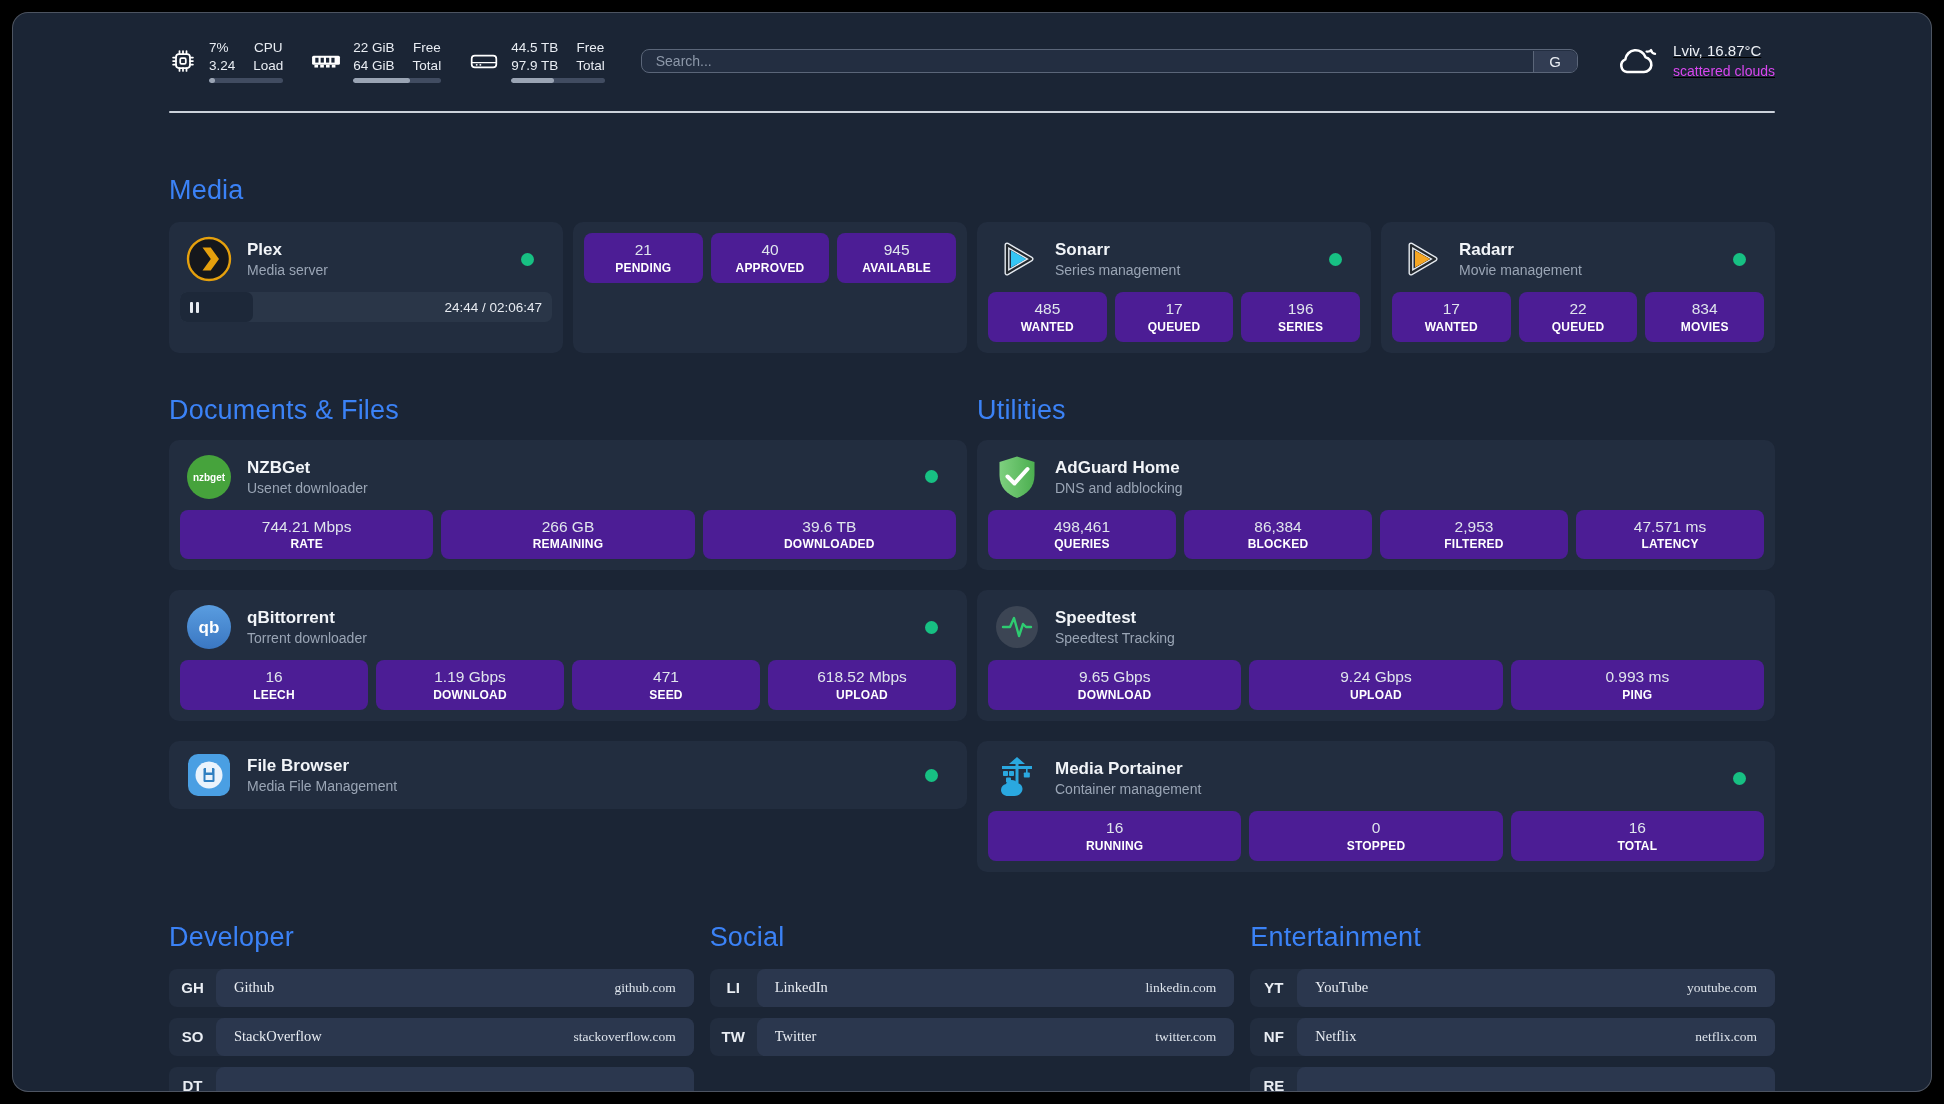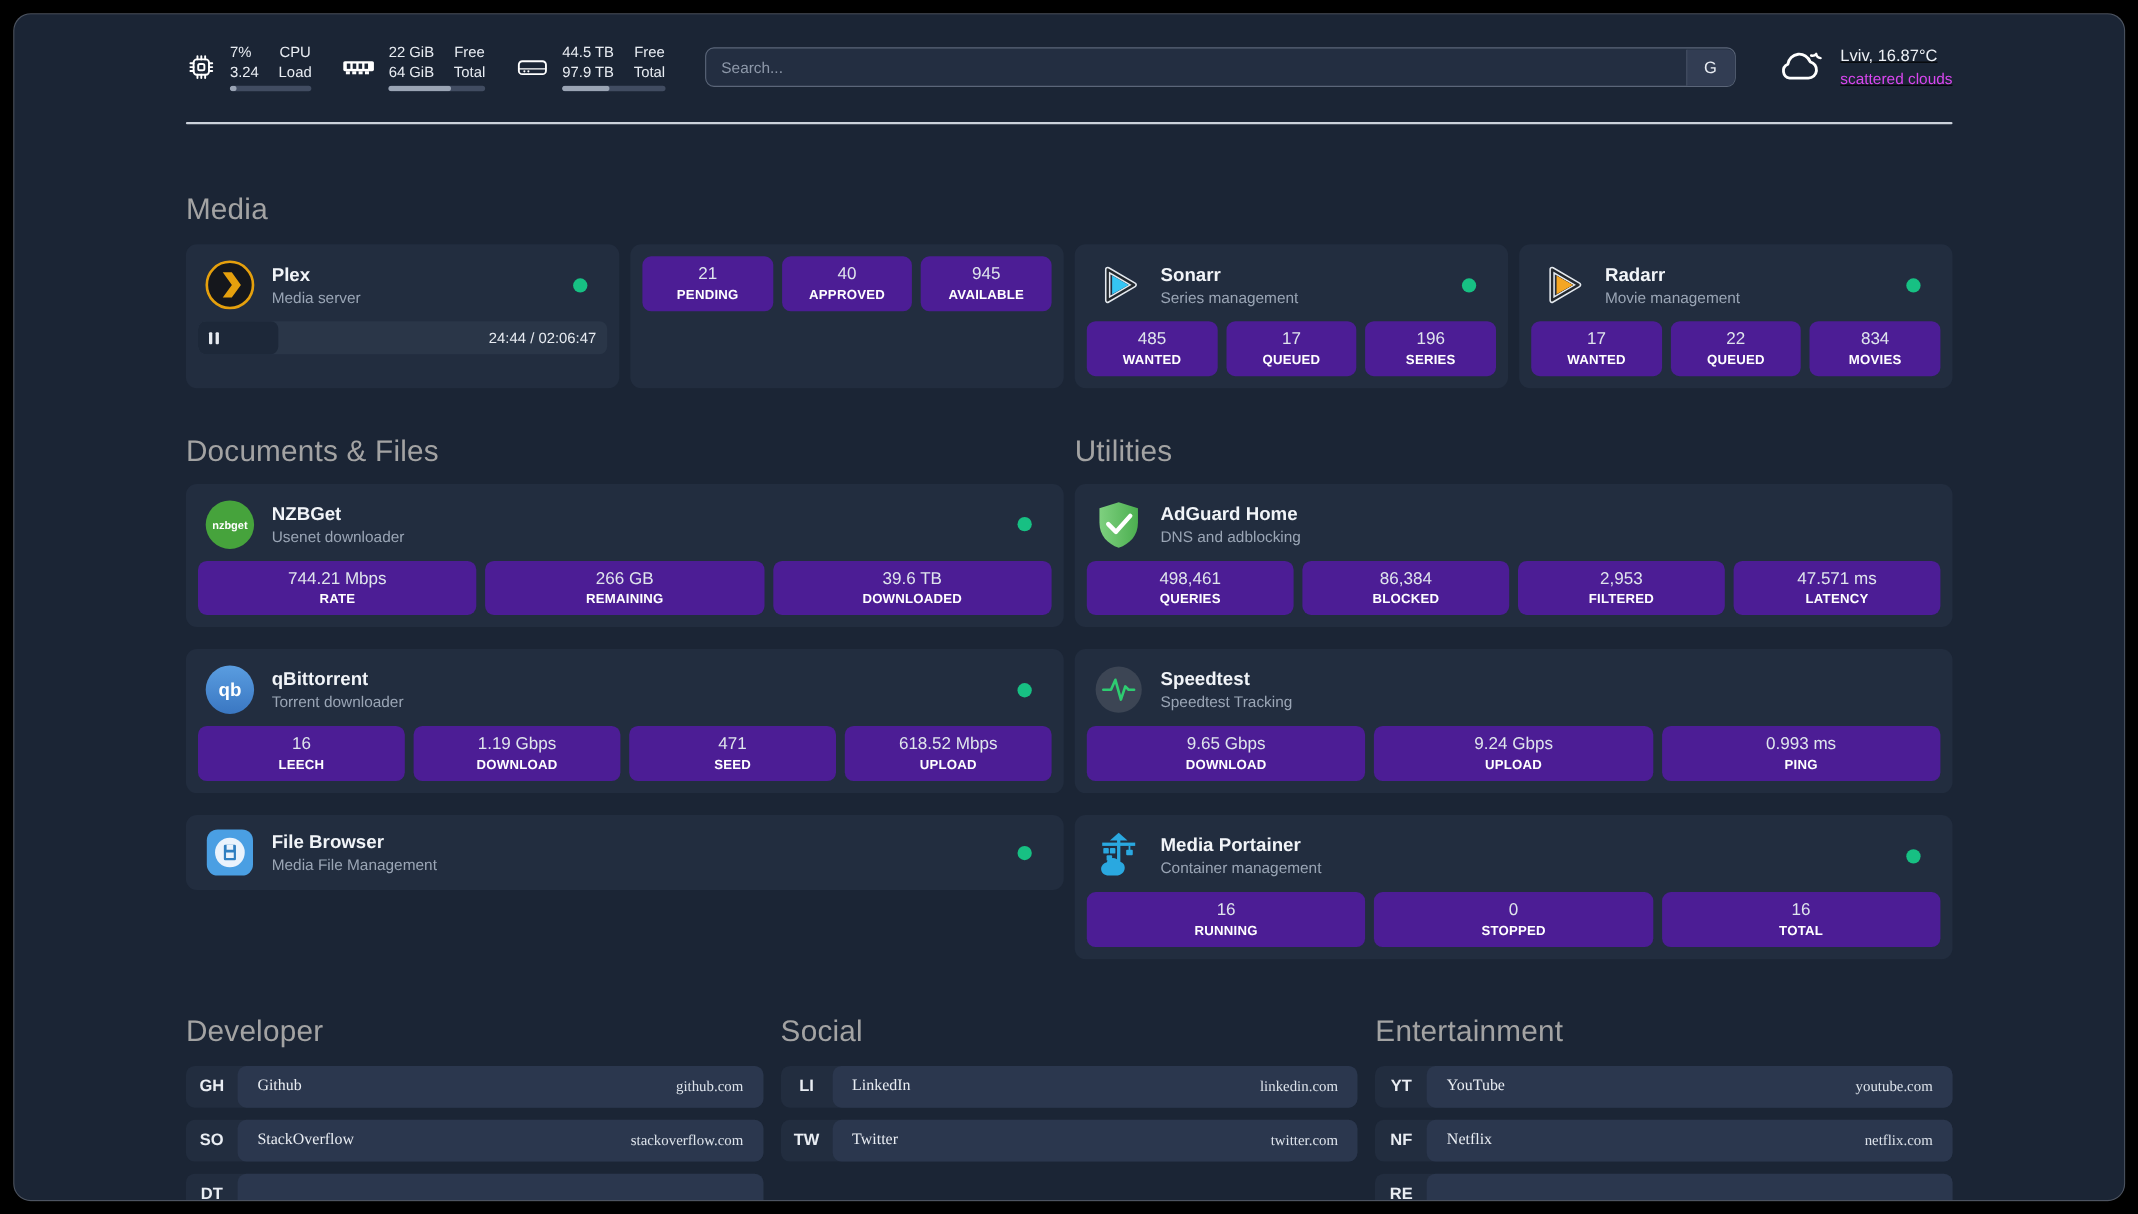--- a/index.html
+++ b/index.html
@@ -17,40 +17,40 @@
   .sysstat { display:flex; align-items:center; gap:12px; }
   .sysstat .icon { flex:none; display:flex; }
   .sysstat .cols { display:flex; flex-direction:column; }
   .statgrid { display:flex; gap:18px; }
   .statcol { display:flex; flex-direction:column; line-height:1.3; }
   .statcol div { font-size:13.5px; color:#e9edf3; white-space:nowrap; }
   .statcol.right { align-items:center; }
   .sysbar { margin-top:4px; height:5px; border-radius:3px; background:#414c61; overflow:hidden; }
   .sysbar > div { height:100%; background:#9aa4b4; border-radius:3px; }
 
-  .searchwrap { flex:1; position:relative; height:36px; }
+  .searchwrap { flex:1; position:relative; height:24px; }
   .searchwrap input {
     width:100%; height:100%; background:#232e41; border:1.5px solid #5b6679; border-radius:8px;
     padding:0 58px 0 14px; color:#d4dae3; font-size:14px; font-family:"Liberation Sans",sans-serif; outline:none;
   }
   .searchwrap input::placeholder { color:#8d98a9; }
   .engine-btn {
     position:absolute; right:1.5px; top:1.5px; bottom:1.5px; width:44px;
     background:#323d53; border-left:1.5px solid #5b6679; border-radius:0 6.5px 6.5px 0;
     display:flex; align-items:center; justify-content:center; color:#e9edf3; font-size:15px; cursor:pointer;
   }
   .weather { display:flex; align-items:flex-end; gap:13px; flex:none;text-decoration:underline; }
   .weather .wtext { display:flex; flex-direction:column; line-height:1.35; }
   .wmain { font-size:15px; color:#eef1f6; }
   .wsub  { font-size:14px; color:#d946ef; }
 
   .divider { margin-top:24px; height:2px; background:#ccd2db; border-radius:1px; }
 
   
-  .h-section { font-size:27px; font-weight:500; color:#a3a3a3; letter-spacing:.2px; }
+  .h-section { font-size:27px; font-weight:500; color:#3b82f6; letter-spacing:.2px; }
   .mt-media { margin-top:62px; }
   .mt-cols  { margin-top:42px; }
   .mt-links { margin-top:50px; }
 
   
   .media-grid { margin-top:16px; display:grid; grid-template-columns:repeat(4,1fr); gap:10px; }
   .two-col { display:grid; grid-template-columns:1fr 1fr; gap:10px; }
   .col-stack { display:flex; flex-direction:column; gap:20px; margin-top:14px; }
 
   .card { background:#222d3f; border-radius:10px; padding:11px; cursor:pointer; }

